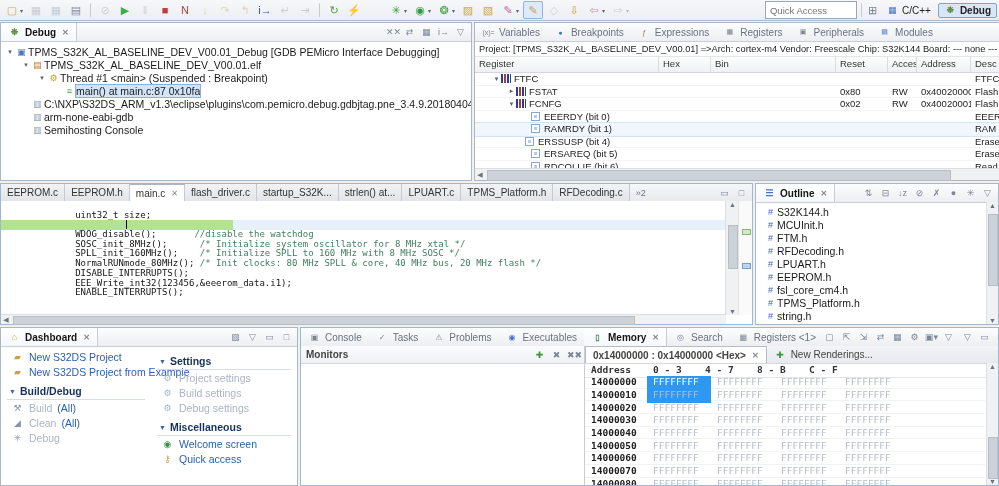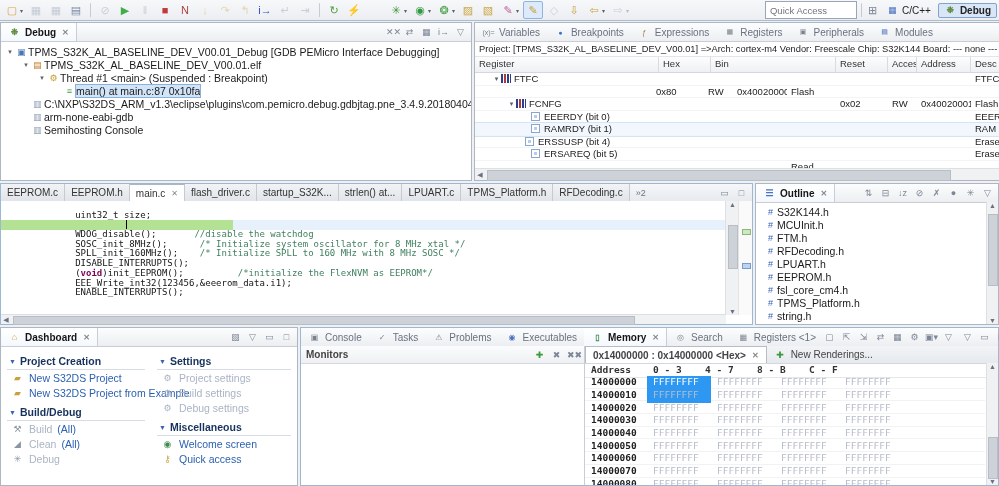--- a/index.html
+++ b/index.html
@@ -413,20 +413,26 @@
         </div>
         <div class="rcell" style="width:52px"></div>
         <div class="rcell" style="width:125px"></div>
         <div class="rcell" style="width:52px"></div>
         <div class="rcell" style="width:29px"></div>
         <div class="rcell" style="width:54px"></div>
         <div class="rcell" style="flex:1">FTFC</div>
       </div>
 
       <div class="rrow">
+        <div class="rname" style="width: 184px; padding-left: 32px;">
+          <span class="exp">▸</span>
+          <span class="icreg"></span>
+
+          <span>FSTAT</span>
+        </div>
         <div class="rcell" style="width:52px"></div>
         <div class="rcell" style="width:125px"></div>
         <div class="rcell" style="width:52px">0x80</div>
         <div class="rcell" style="width:29px">RW</div>
         <div class="rcell" style="width:54px">0x40020000</div>
         <div class="rcell" style="flex:1">Flash</div>
       </div>
 
       <div class="rrow">
         <div class="rname" style="width: 184px; padding-left: 32px;">
@@ -497,20 +503,26 @@
         </div>
         <div class="rcell" style="width:52px"></div>
         <div class="rcell" style="width:125px"></div>
         <div class="rcell" style="width:52px"></div>
         <div class="rcell" style="width:29px"></div>
         <div class="rcell" style="width:54px"></div>
         <div class="rcell" style="flex:1">Erase</div>
       </div>
 
       <div class="rrow">
+        <div class="rname" style="width: 184px; padding-left: 47px;">
+          <span class="exp"></span>
+
+          <span class="icbit"></span>
+          <span>RDCOLLIE (bit 6)</span>
+        </div>
         <div class="rcell" style="width:52px"></div>
         <div class="rcell" style="width:125px"></div>
         <div class="rcell" style="width:52px"></div>
         <div class="rcell" style="width:29px"></div>
         <div class="rcell" style="width:54px"></div>
         <div class="rcell" style="flex:1">Read</div>
       </div>
 
       <div class="rrow">
         <div class="rname" style="width: 184px; padding-left: 47px;">
@@ -621,28 +633,28 @@
         </div>
 
         <div class="cline">
           <span><span class="pl">SOSC_init_8MHz();      </span><span class="cm">/* Initialize system oscillator for 8 MHz xtal */</span></span>
         </div>
 
         <div class="cline">
           <span><span class="pl">SPLL_init_160MHz();    </span><span class="cm">/* Initialize SPLL to 160 MHz with 8 MHz SOSC */</span></span>
         </div>
 
+        <div class="cline">
+          <span><span class="pl">NormalRUNmode_80MHz(); </span><span class="cm">/* Init clocks: 80 MHz SPLL &amp; core, 40 MHz bus, 20 MHz flash */</span></span>
+        </div>
 
         <div class="cline">
           <span><span class="pl">DISABLE_INTERRUPTS();</span></span>
         </div>
 
-        <div class="cline">
-          <span><span class="pl">(</span><span class="kw">void</span><span class="pl">)init_EEPROM();          </span><span class="cm">/*initialize the FlexNVM as EEPROM*/</span></span>
-        </div>
 
         <div class="cline">
           <span><span class="pl">EEE_Write_int32(123456,&amp;eeerom_data.i1);</span></span>
         </div>
 
         <div class="cline">
           <span><span class="pl">ENABLE_INTERRUPTS();</span></span>
         </div>
 
 
@@ -765,24 +777,20 @@
     </div>
     <div class="hicons">
       <span class="hic">▧</span>
       <span class="hic">▽</span>
       <span class="hic">▭</span>
       <span class="hic">□</span>
     </div>
   </div>
   <div style="display:flex;padding:2px 6px;">
     <div style="width:138px;">
-      <div class="dsec">
-        <span class="exp">▼</span>
-        <span>Project Creation</span>
-      </div>
       <div>
 
           <div class="ditem">
             <span class="ic" style="color: rgb(202, 162, 60);">▰</span>
             <span class="lbl">New S32DS Project</span>
           </div>
 
           <div class="ditem">
             <span class="ic" style="color: rgb(202, 162, 60);">▰</span>
             <span class="lbl">New S32DS Project from Example</span>

